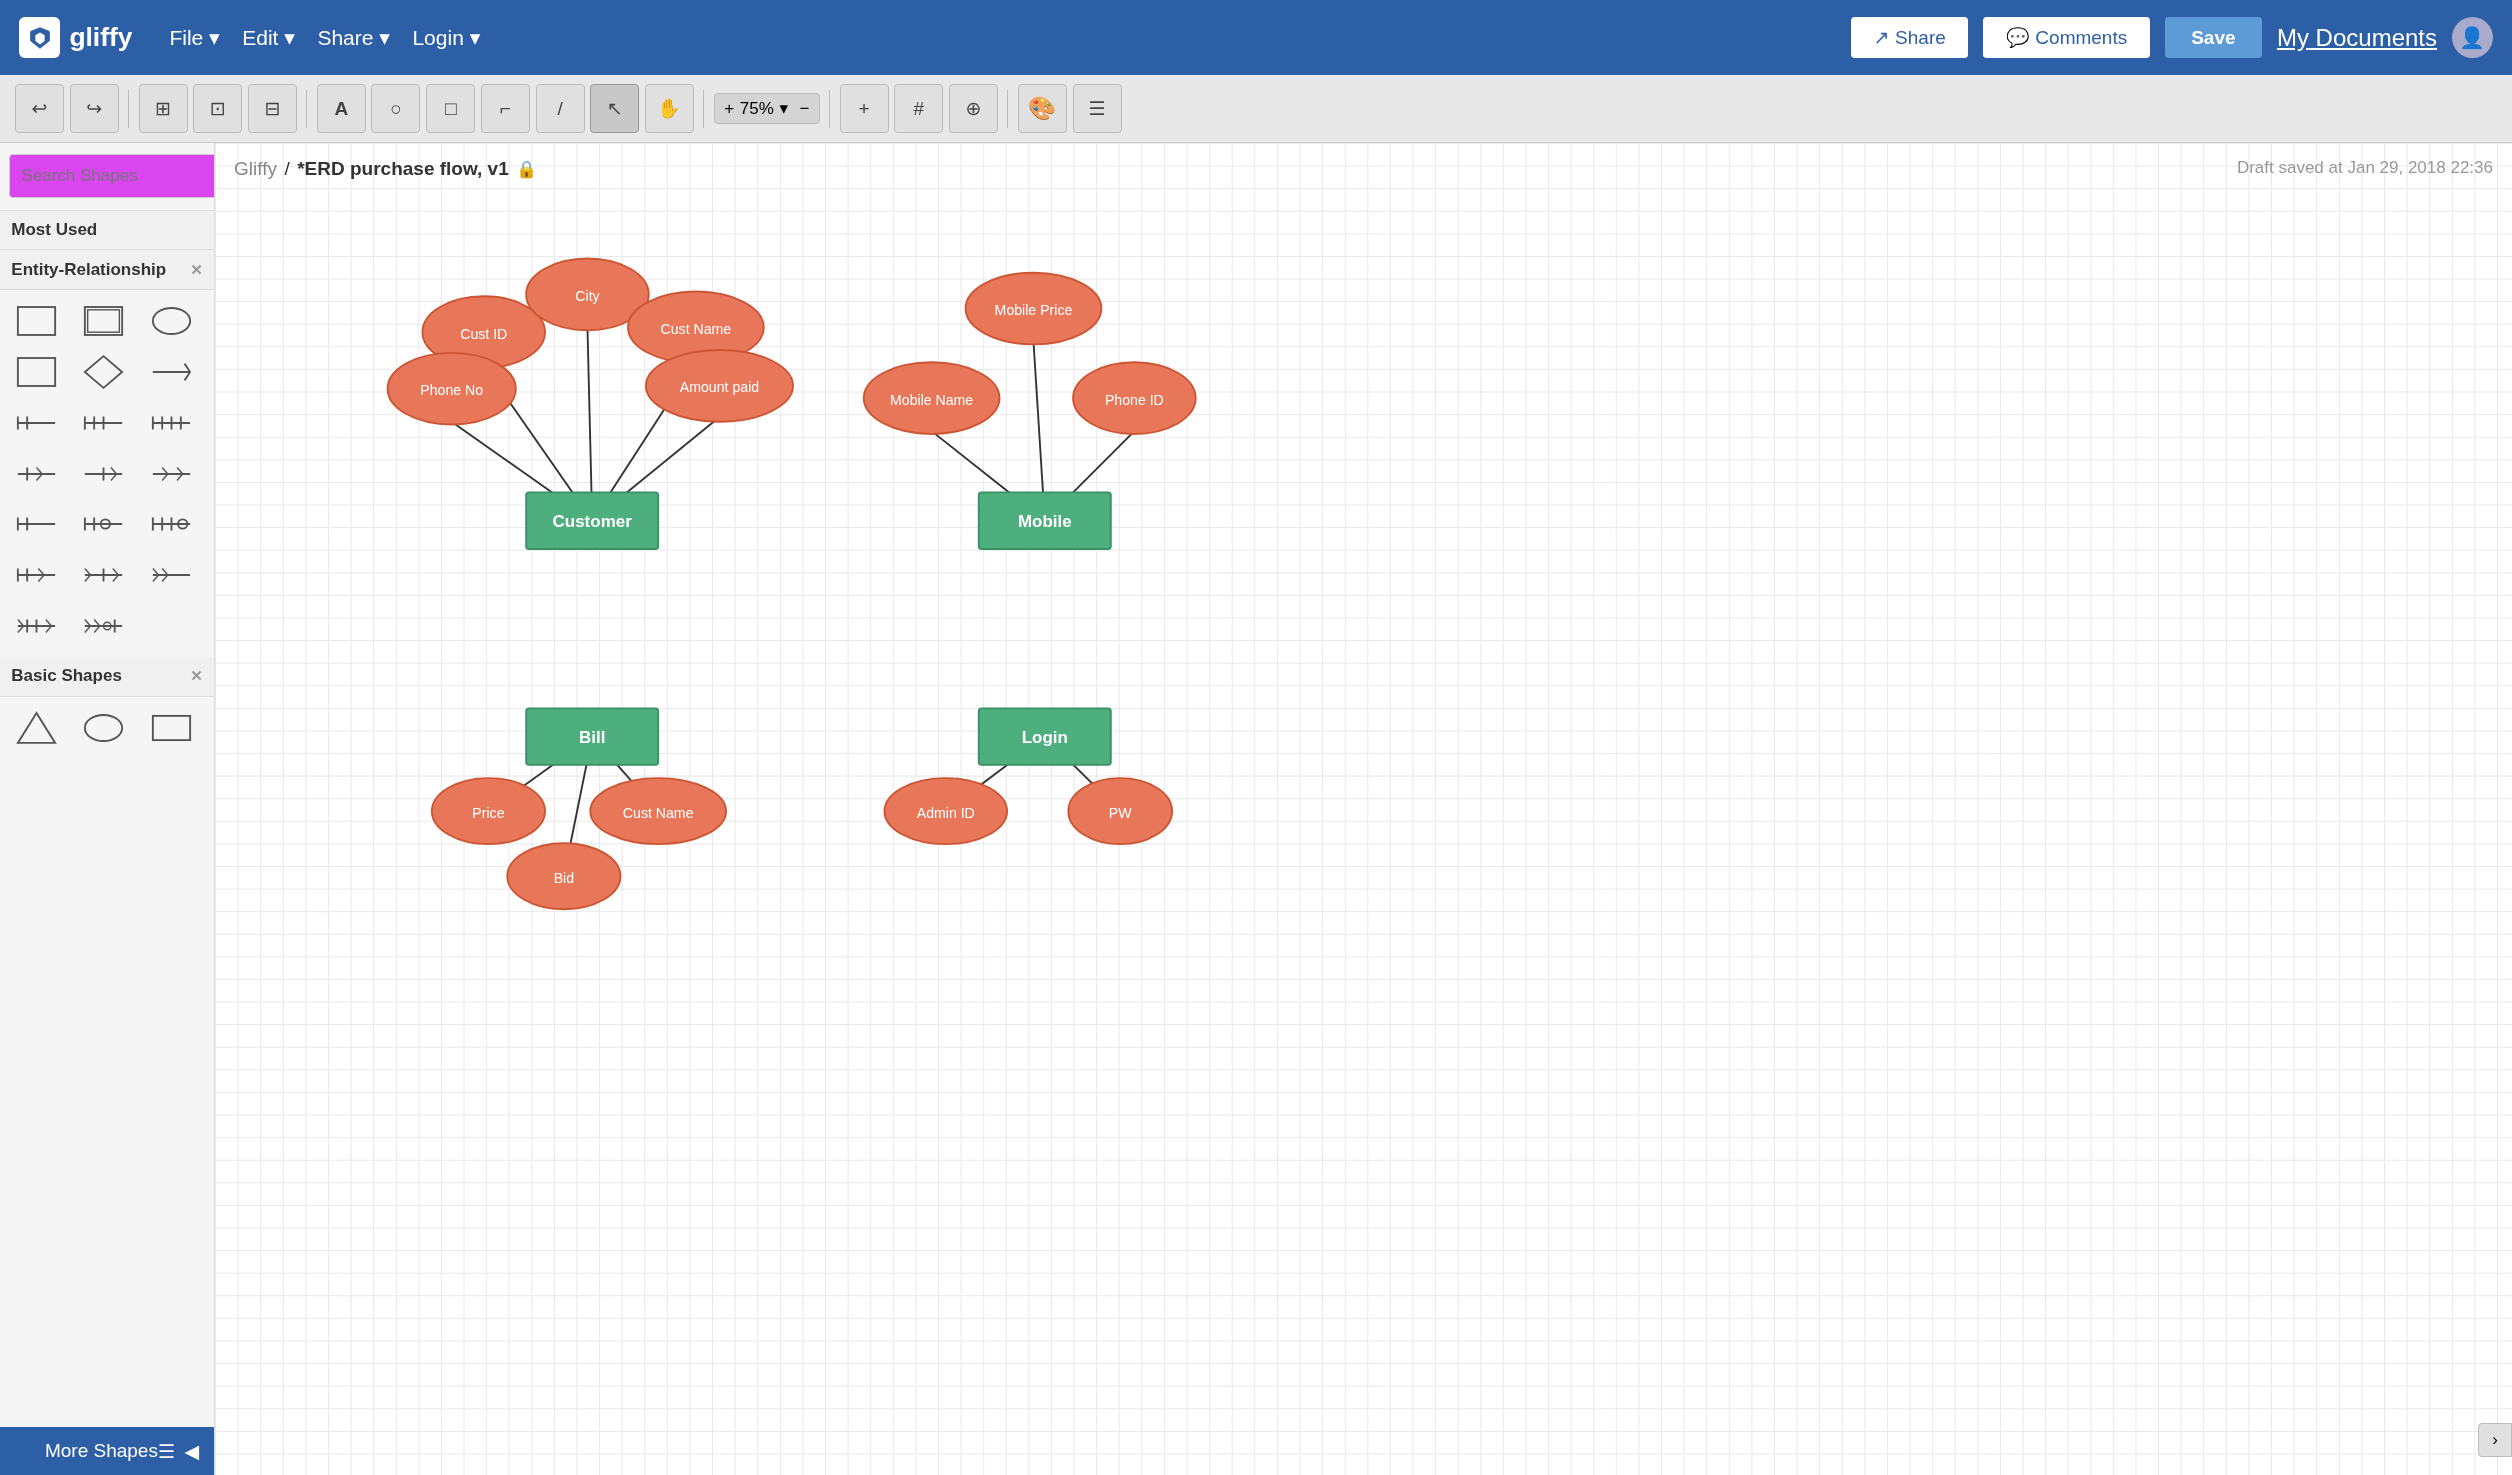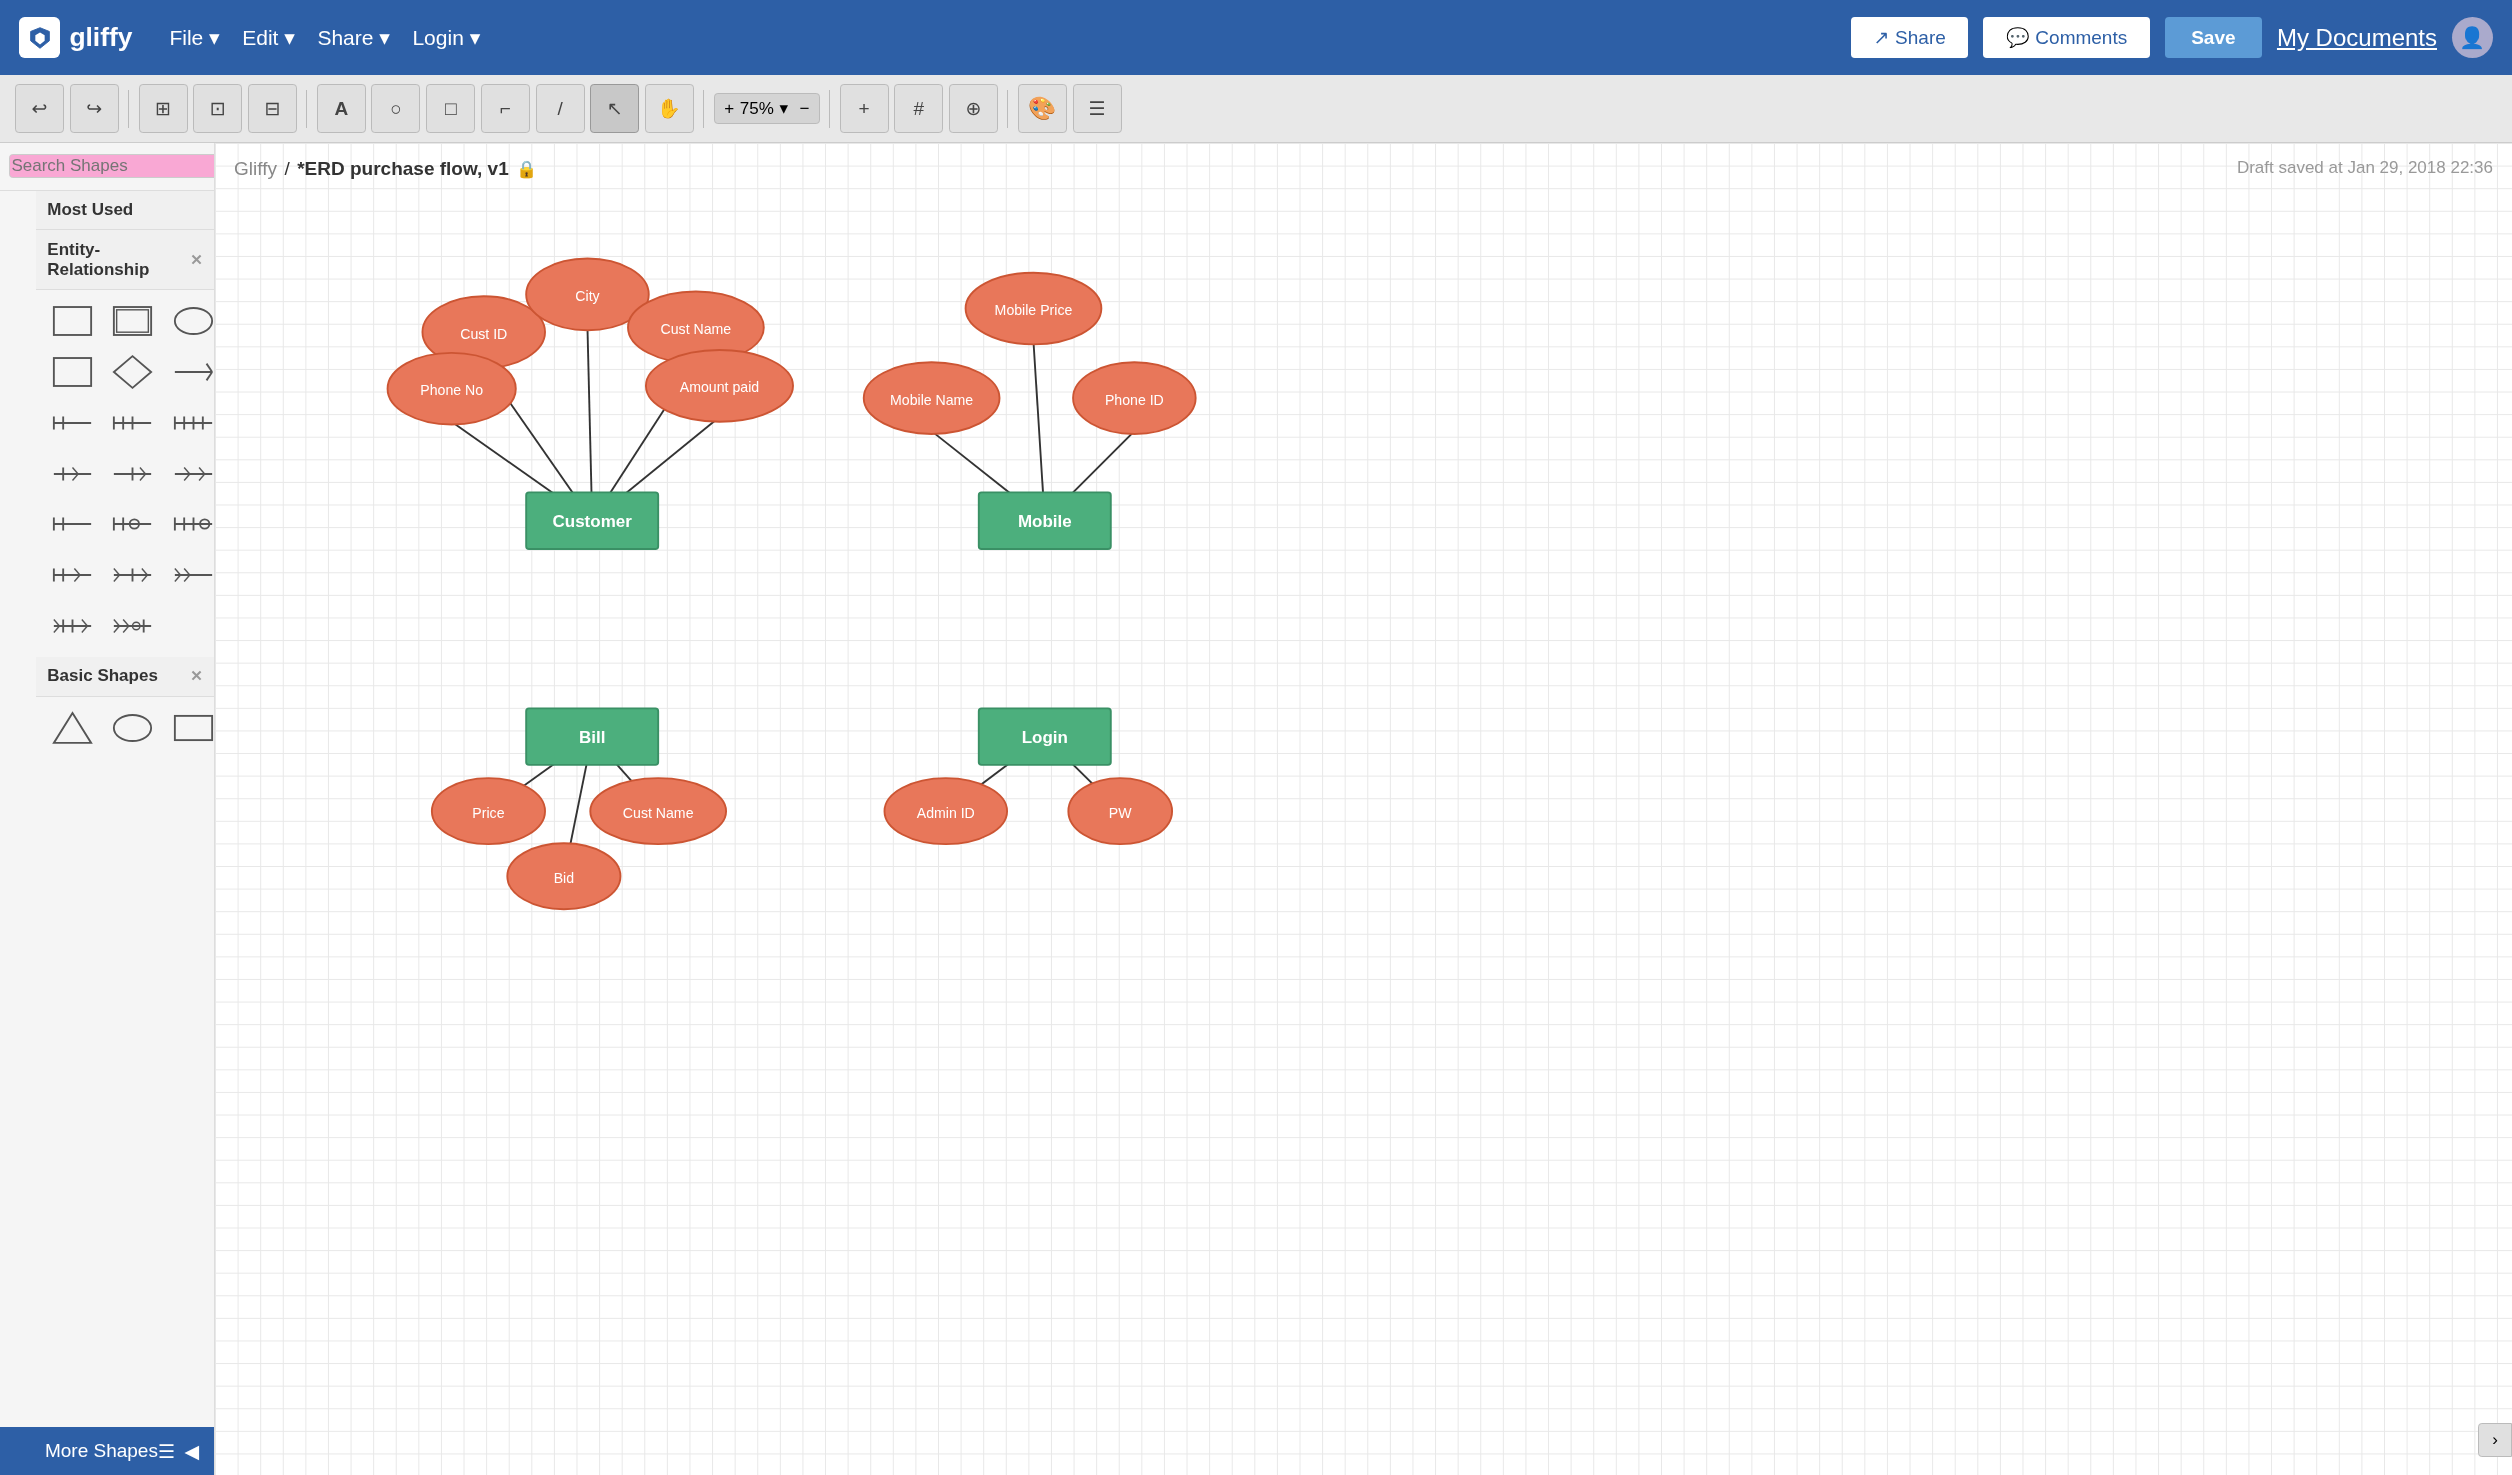--- a/index.html
+++ b/index.html
@@ -146,23 +146,23 @@
       display: flex;
       align-items: center;
       padding: 11.3px 9.4px;
       border-bottom: 0.9px solid #ddd;
       gap: 7.5px;
     }
     .sidebar-search input {
       flex: 1;
       border: 0.9px solid #ccc;
       border-radius: 3.8px;
-      padding: 1px;
+      padding: 11px;
       font-size: 17px;
-      background: #f9a8d4;
+      background: #d946ef;
     }
     .sidebar-section-header {
       display: flex;
       align-items: center;
       justify-content: space-between;
       padding: 9.4px 11.3px;
       font-size: 17px;
       font-weight: bold;
       color: #333;
       cursor: pointer;
@@ -250,21 +250,20 @@
     }
 
     .sidebar-content {
       display: flex;
       flex-direction: column;
       height: 100%;
     }
     .sidebar-scrollable {
       flex: 1;
       overflow-y: auto;
-      padding-left: 36px;
     }
   </style>
 </head>
 <body>
 
 <div class="header">
   <div class="logo">
     <div class="logo-icon">
       <svg width="28" height="28" viewBox="0 0 30 30">
         <path d="M5 8 L15 4 L25 8 L25 18 L15 26 L5 18 Z" fill="#2d5fa6" stroke="#2d5fa6"></path>

